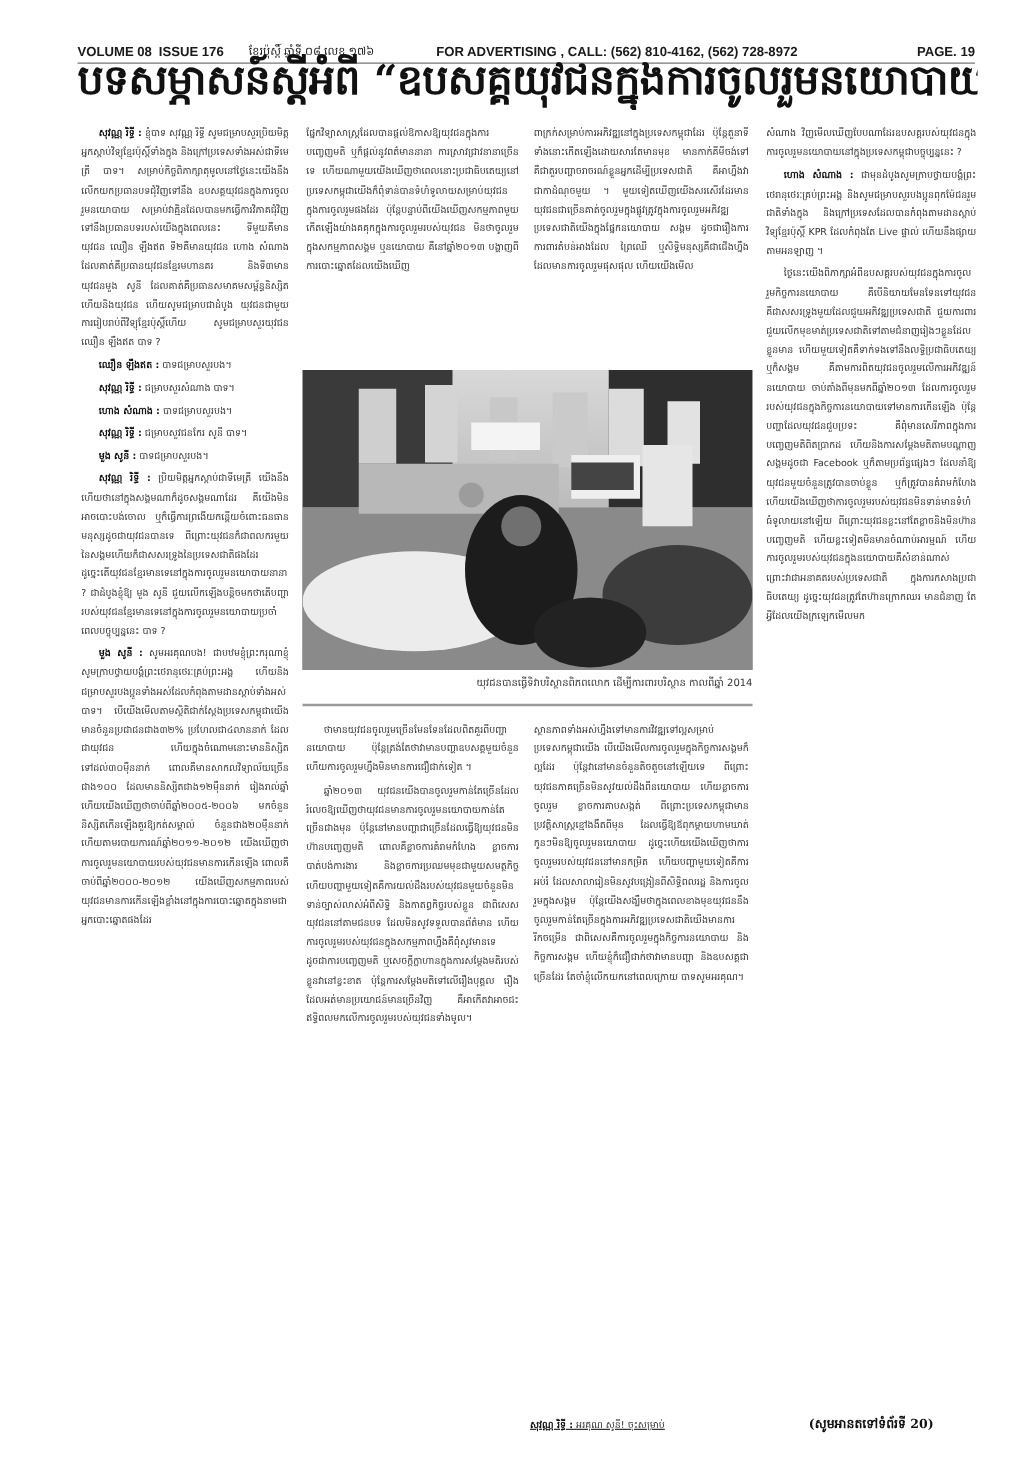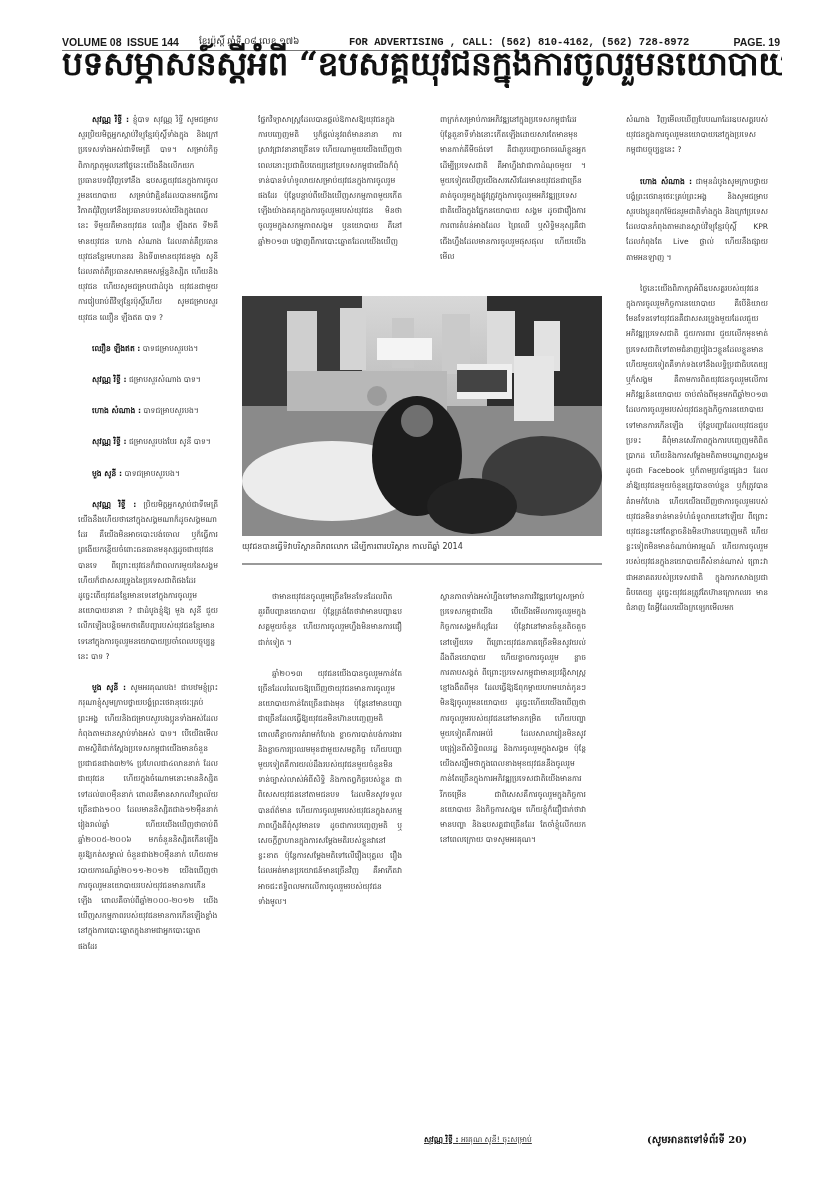--- a/index.html
+++ b/index.html
@@ -2,59 +2,59 @@
 <html><head>
 <meta charset="utf-8">
 <style>
   html, body { margin: 0; padding: 0; background: #ffffff; }
   body { width: 823px; height: 1184px; position: relative; overflow: hidden; font-family: "DejaVu Sans", sans-serif; color: #1a1a1a; }
   .header { position: absolute; left: 62px; top: 18px; width: 718px; height: 16px; border-bottom: 1px solid #777; font-family: "Liberation Sans", sans-serif; font-weight: bold; font-size: 10.5px; display: flex; align-items: flex-end; margin-top: 16px; }
   .header span { display: inline-block; white-space: nowrap; padding-bottom: 2px; }
   .h-vol { width: 65px; }
   .h-issue { width: 72px; }
   .h-kh { width: 150px; font-weight: normal; font-size: 9px; }
-  .h-ad { flex: 1; font-family: Liberation Mono, monospace; }
+  .h-ad { flex: 1; }
   .h-page { text-align: center; }
   .headline { position: absolute; left: 62px; top: 40px; width: 720px; height: 48px; font-family: "DejaVu Serif", serif; font-weight: bold; font-size: 33px; line-height: 48px; white-space: nowrap; overflow: hidden; letter-spacing: -0.5px; color: #111; }
   .col { position: absolute; font-family: "DejaVu Sans", sans-serif; font-size: 7.6px; line-height: 15.2px; text-align: justify; color: #333; overflow: hidden; }
-  .col p { margin: 16px; text-indent: 14px; }
+  .col p { margin: 3px; text-indent: 14px; }
   .col p.noind { text-indent: 0; }
   .spk { font-weight: bold; color: #111; }
   .c1 { left: 62px; top: 96px; width: 172px; height: 1030px; }
   .c2a { left: 242px; top: 96px; width: 176px; height: 192px; }
   .c3a { left: 424px; top: 96px; width: 178px; height: 192px; }
   .c4 { left: 610px; top: 96px; width: 174px; height: 1030px; }
   .c2b { left: 242px; top: 573px; width: 176px; height: 555px; }
   .c3b { left: 424px; top: 573px; width: 178px; height: 535px; }
   .photo { position: absolute; left: 242px; top: 296px; width: 360px; height: 240px; background: #555; overflow: hidden; }
   .photo svg { width: 100%; height: 100%; display: block; }
-  .caption { position: absolute; left: 242px; top: 538px; width: 360px; height: 18px; font-size: 8px; line-height: 18px; text-align: left; color: #333; white-space: nowrap; overflow: hidden; }
+  .caption { position: absolute; left: 242px; top: 538px; width: 360px; height: 18px; font-size: 8px; line-height: 18px; text-align: right; color: #333; white-space: nowrap; overflow: hidden; }
   .rule { position: absolute; left: 242px; top: 563px; width: 360px; height: 2px; background: #999; }
   .cont { position: absolute; left: 610px; top: 1131px; width: 174px; height: 18px; font-family: "DejaVu Serif", serif; font-weight: bold; font-size: 10px; line-height: 18px; text-align: center; white-space: nowrap; color: #111; }
   .signoff { position: absolute; left: 424px; top: 1131px; width: 178px; height: 18px; font-size: 7.6px; line-height: 18px; white-space: nowrap; overflow: hidden; color: #333; text-decoration: underline; }
 </style>
 </head>
 <body>
 
 <div class="header">
   <span class="h-vol">VOLUME 08</span>
-  <span class="h-issue">ISSUE 144</span>
+  <span class="h-issue">ISSUE 176</span>
   <span class="h-kh">ខ្មែរប៉ុស្ដិ៍ ឆ្នាំទី ០៨ លេខ ១៧៦</span>
   <span class="h-ad">FOR ADVERTISING ,  CALL: (562) 810-4162, (562) 728-8972</span>
   <span class="h-page">PAGE. 19</span>
 </div>
 
 <div class="headline">បទសម្ភាសន៍ស្តីអំពី “ឧបសគ្គយុវជនក្នុងការចូលរួមនយោបាយ”</div>
 
 <div class="col c1">
     <p><span class="spk">សុវណ្ណ រិទ្ធី :</span> <span>ខ្ញុំបាទ សុវណ្ណ រិទ្ធី សូមជម្រាបសួរប្រិយមិត្តអ្នកស្ដាប់វិទ្យុខ្មែរប៉ុស្តិ៍ទាំងក្នុង និងក្រៅប្រទេសទាំងអស់ជាទីមេត្រី បាទ។ សម្រាប់កិច្ចពិភាក្សាតុមូលនៅថ្ងៃនេះយើងនឹងលើកយកប្រធានបទជុំវិញទៅនឹង ឧបសគ្គយុវជនក្នុងការចូលរួមនយោបាយ សម្រាប់វាគ្មិនដែលបានមកធ្វើការវិភាគជុំវិញទៅនឹងប្រធានបទរបស់យើងក្នុងពេលនេះ ទីមួយគឺមានយុវជន ឈឿន ឡឹងឥត ទី២គឺមានយុវជន ហោង សំណាង ដែលគាត់គឺប្រធានយុវជនខ្មែរមហានគរ និងទី៣មានយុវជនមួង សូនី ដែលគាត់គឺប្រធានសមាគមសម្ព័ន្ធនិស្សិត ហើយនិងយុវជន ហើយសូមជម្រាបជាដំបូង យុវជនជាមួយការរៀបរាប់ពីវិទ្យុខ្មែរប៉ុស្តិ៍ហើយ សូមជម្រាបសួរយុវជន ឈឿន ឡឹងឥត បាទ ?</span></p>
     <p><span class="spk">ឈឿន ឡឹងឥត :</span> <span>បាទជម្រាបសួរបង។</span></p>
     <p><span class="spk">សុវណ្ណ រិទ្ធី :</span> <span>ជម្រាបសួរសំណាង បាទ។</span></p>
     <p><span class="spk">ហោង សំណាង :</span> <span>បាទជម្រាបសួរបង។</span></p>
-    <p><span class="spk">សុវណ្ណ រិទ្ធី :</span> <span>ជម្រាបសួរបងបែរ សូនី បាទ។</span></p>
+    <p><span class="spk">សុវណ្ណ រិទ្ធី :</span> <span>ជម្រាបសួវជនកែរ សូនី បាទ។</span></p>
     <p><span class="spk">មួង សូនី :</span> <span>បាទជម្រាបសួរបង។</span></p>
     <p><span class="spk">សុវណ្ណ រិទ្ធី :</span> <span>ប្រិយមិត្តអ្នកស្ដាប់ជាទីមេត្រី យើងនឹងហើយថានៅក្នុងសង្គមណាក៏ដូចសង្គមណាដែរ គឺយើងមិនអាចបោះបង់ចោល ឬក៏ធ្វើការព្រងើយកន្តើយចំពោះធនធានមនុស្សដូចជាយុវជនបានទេ ពីព្រោះយុវជនក៏ជាពលករមួយនៃសង្គមហើយក៏ជាសសរទ្រូងនៃប្រទេសជាតិផងដែរ ដូច្នេះតើយុវជនខ្មែរមានទេនៅក្នុងការចូលរួមនយោបាយនានា ? ជាដំបូងខ្ញុំឱ្យ មួង សូនី ជួយលើកឡើងបន្តិចមកថាតើបញ្ហារបស់យុវជនខ្មែរមានទេនៅក្នុងការចូលរួមនយោបាយប្រចាំពេលបច្ចុប្បន្ននេះ បាទ ?</span></p>
     <p><span class="spk">មួង សូនី :</span> <span>សូមអរគុណបង! ជាបឋមខ្ញុំព្រះករុណាខ្ញុំសូមក្រាបថ្វាយបង្គំព្រះថេរានុថេរៈគ្រប់ព្រះអង្គ ហើយនិងជម្រាបសួរបងប្អូនទាំងអស់ដែលកំពុងតាមដានស្ដាប់ទាំងអស់ បាទ។ បើយើងមើលតាមស្ថិតិជាក់ស្ដែងប្រទេសកម្ពុជាយើងមានចំនួនប្រជាជនជាង៣២% ប្រហែលជា៤លាននាក់ ដែលជាយុវជន ហើយក្នុងចំណោមនោះមាននិស្សិត ទៅដល់៣០ម៉ឺននាក់ ពោលគឺមានសាកលវិទ្យាល័យច្រើនជាង១០០ ដែលមាននិស្សិតជាង១២ម៉ឺននាក់ រៀងរាល់ឆ្នាំ ហើយយើងឃើញថាចាប់ពីឆ្នាំ២០០៥-២០០៦ មកចំនួននិស្សិតកើនឡើងគួរឱ្យកត់សម្គាល់ ចំនួនជាង២០ម៉ឺននាក់ ហើយតាមរបាយការណ៍ឆ្នាំ២០១១-២០១២ យើងឃើញថាការចូលរួមនយោបាយរបស់យុវជនមានការកើនឡើង ពោលគឺចាប់ពីឆ្នាំ២០០០-២០១២ យើងឃើញសកម្មភាពរបស់យុវជនមានការកើនឡើងខ្លាំងនៅក្នុងការបោះឆ្នោតក្នុងនាមជាអ្នកបោះឆ្នោតផងដែរ</span></p>
   </div>
 <div class="col c2a">
     <p class="noind">ផ្នែកវិទ្យាសាស្ត្រដែលបានផ្ដល់ឱកាសឱ្យយុវជនក្នុងការបញ្ចេញមតិ ឬក៏ផ្ដល់នូវពត៌មាននានា ការស្រាវជ្រាវនានាច្រើនទេ ហើយណាមួយយើងឃើញថាពេលនោះប្រជាធិបតេយ្យនៅប្រទេសកម្ពុជាយើងក៏ពុំទាន់បានទំហំទូលាយសម្រាប់យុវជនក្នុងការចូលរួមផងដែរ ប៉ុន្តែបន្ទាប់ពីយើងឃើញសកម្មភាពមួយកើតឡើងយ៉ាងគគុកក្នុងការចូលរួមរបស់យុវជន មិនថាចូលរួមក្នុងសកម្មភាពសង្គម ឬនយោបាយ គឺនៅឆ្នាំ២០១៣ បង្ហាញពីការបោះឆ្នោតដែលយើងឃើញ</p>
   </div>
 <div class="col c3a">
     <p class="noind">ពាក្រក់សម្រាប់ការអភិវឌ្ឍនៅក្នុងប្រទេសកម្ពុជាដែរ ប៉ុន្តែតួនាទីទាំងនោះកើតឡើងដោយសារតែមានមុខ មានកាក់គីមីចង់ទៅ គឺជាតួរបញ្ហាចរាចរណ៍ខ្លួនអ្នកដើម្បីប្រទេសជាតិ គឺអាហ្នឹងវាជាកាដំណុចមួយ ។ មួយទៀតឃើញយើងសរសើរដែរមានយុវជនជាច្រើនគាត់ចូលរួមក្នុងផ្លូវត្រូវក្នុងការចូលរួមអភិវឌ្ឍប្រទេសជាតិយើងក្នុងផ្នែកនយោបាយ សង្គម ដូចជារឿងការការពារតំបន់អាងដែល ព្រៃឈើ ឬសិទ្ធិមនុស្សគឺជាជើងហ្នឹងដែលមានការចូលរួមផុសផុល ហើយយើងមើល</p>
   </div>

